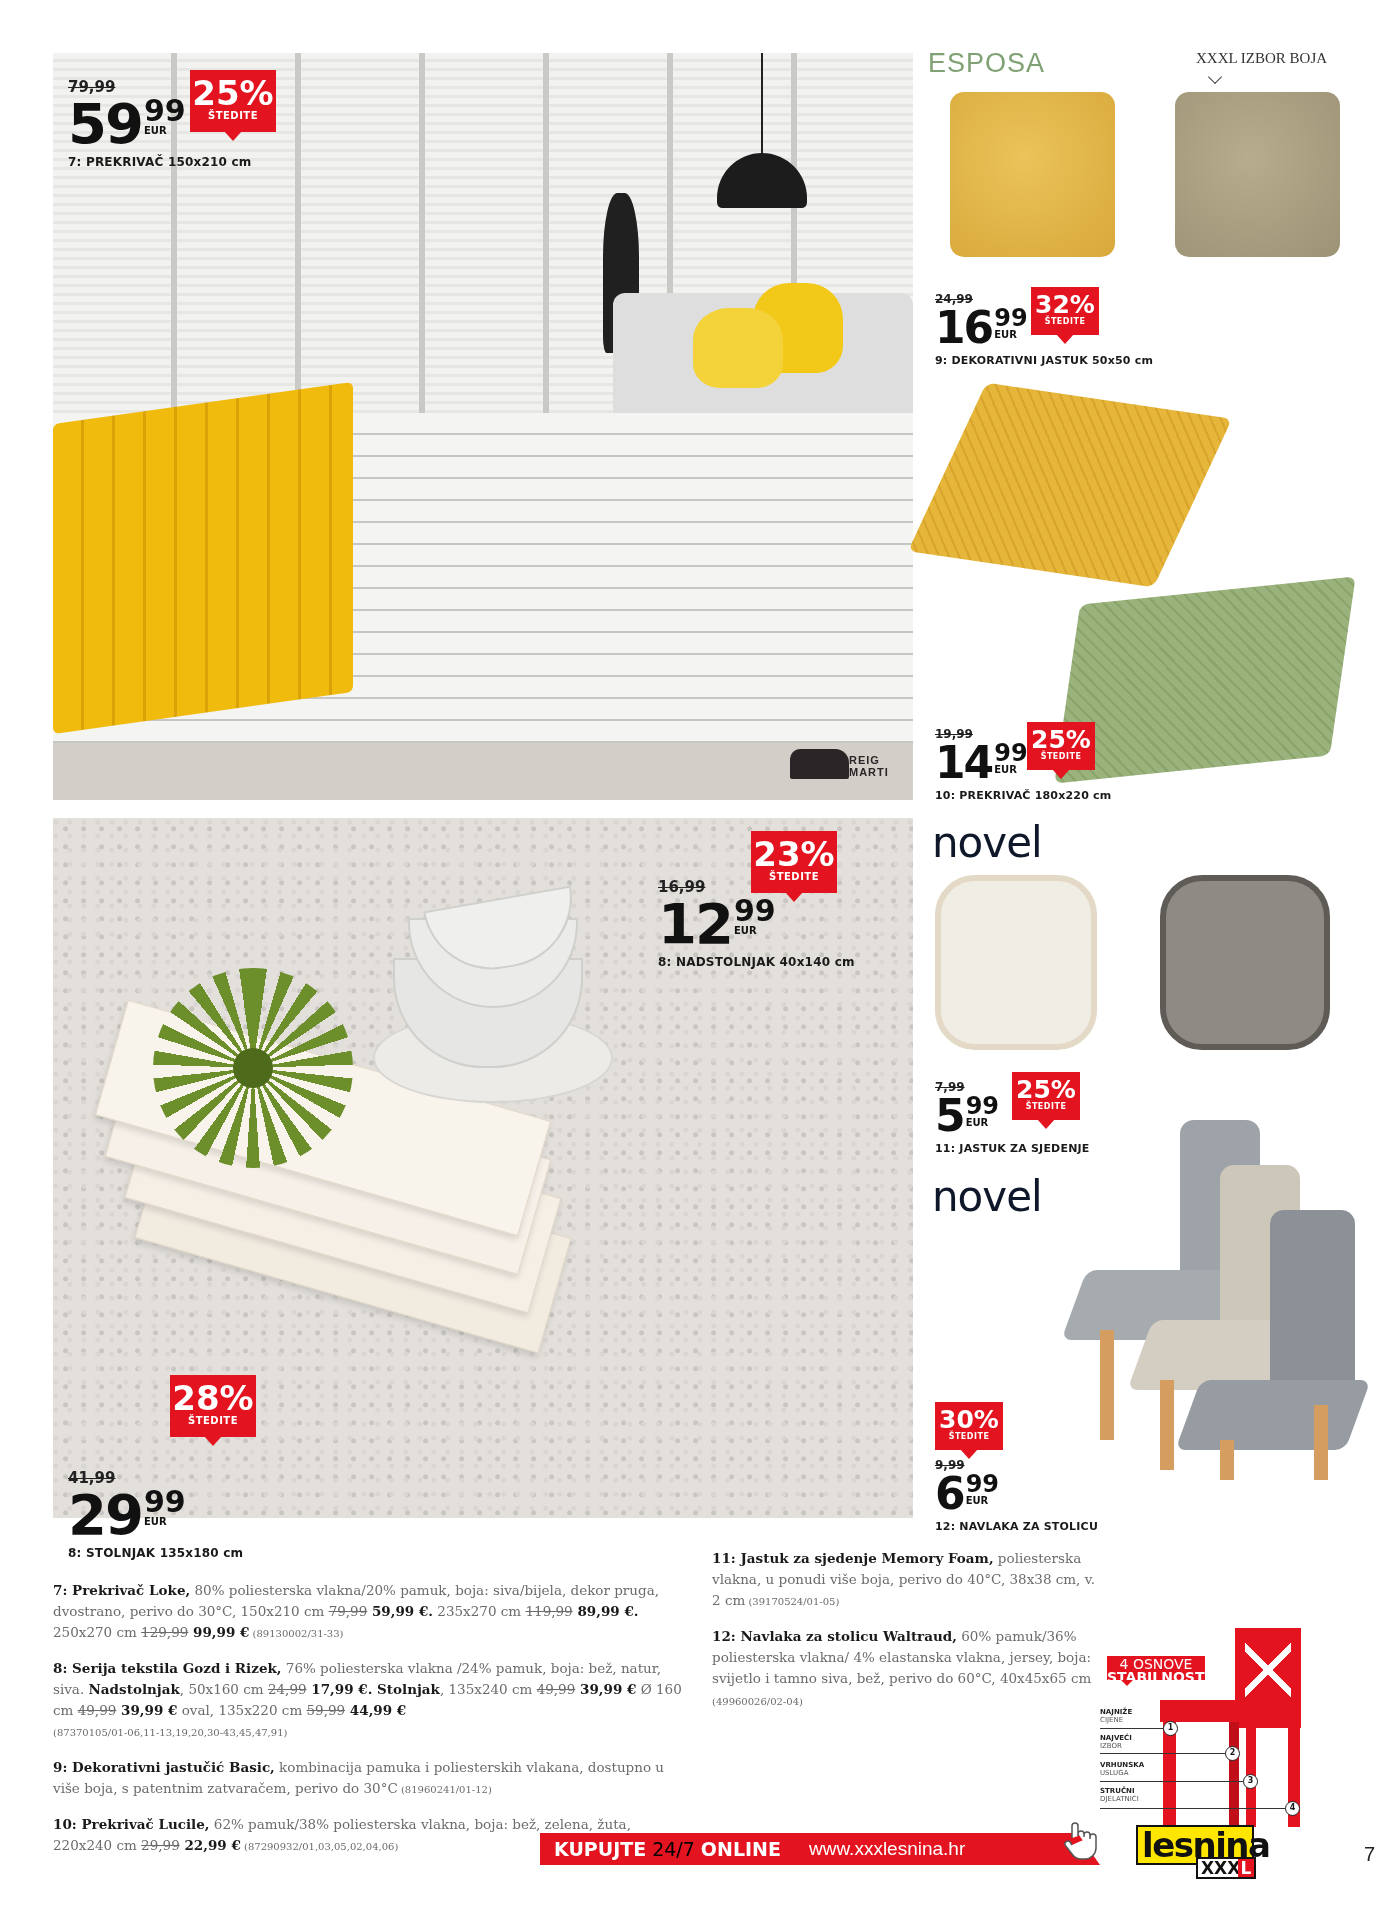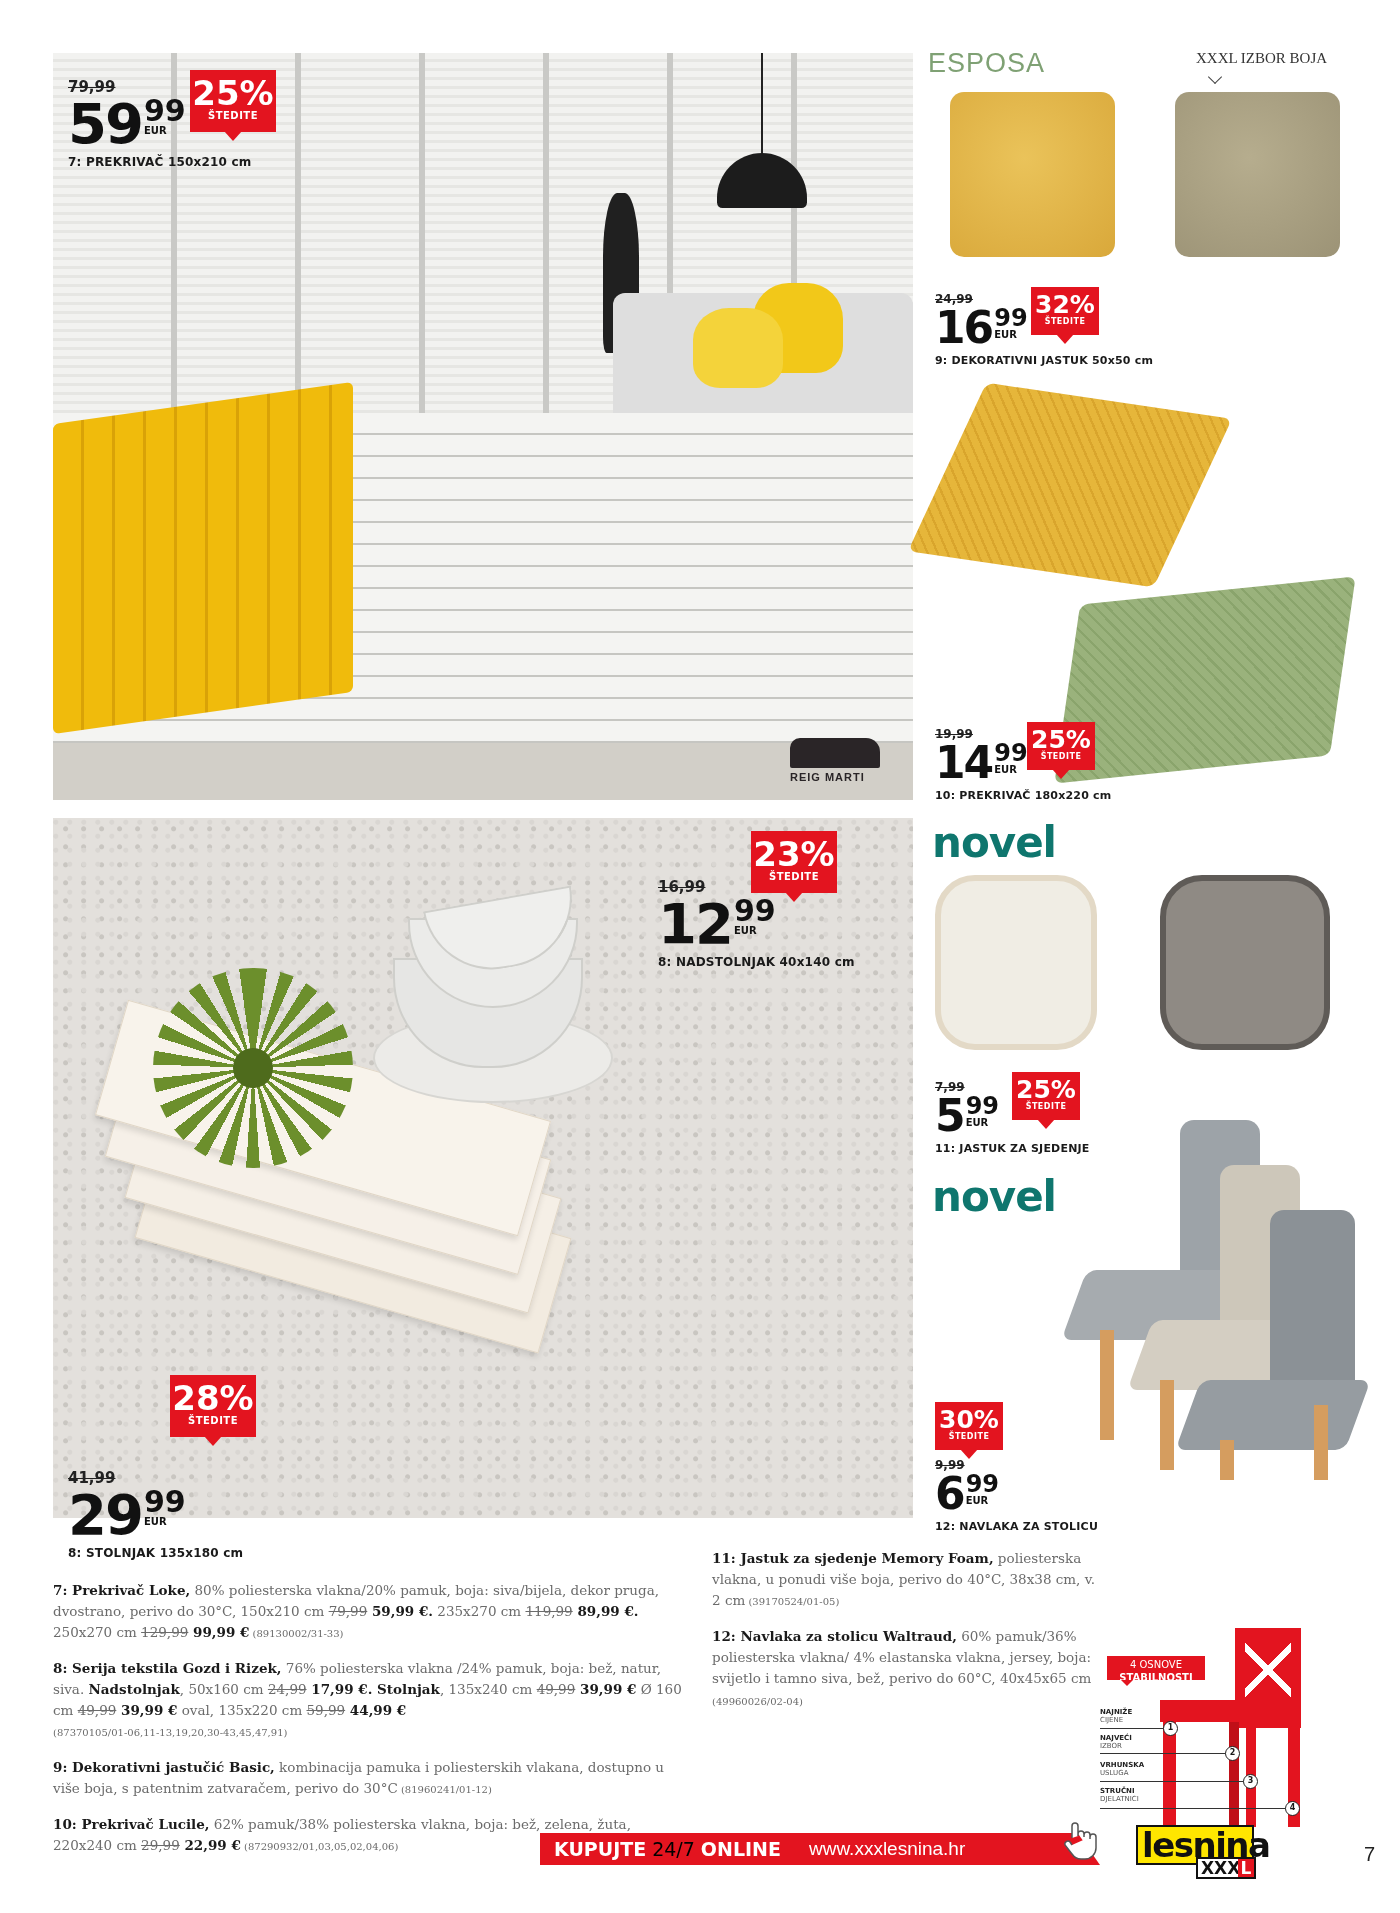--- a/index.html
+++ b/index.html
@@ -15,21 +15,21 @@
   }
   .bed { position: absolute; left: 0; top: 360px; width: 860px; height: 330px; background: repeating-linear-gradient(180deg, #f4f4f2 0 20px, #c6c6c2 20px 22px); }
   .headboard { position: absolute; left: 560px; top: 240px; width: 300px; height: 140px; background: #dedede; border-radius: 12px 12px 0 0; }
   .pillow-y { position: absolute; background: #f2c819; border-radius: 40% 40% 30% 30%; }
   .throw { position: absolute; left: 0; top: 350px; width: 300px; height: 310px; background: repeating-linear-gradient(90deg, #f0bb0c 0 28px, #d9a207 28px 31px); transform: skewY(-8deg); border-radius: 6px; }
   .floor { position: absolute; left: 0; top: 690px; width: 860px; height: 60px; background: #d2cfc8; }
   .lamp { position: absolute; left: 664px; top: 100px; width: 90px; height: 55px; background: #1c1c1c; border-radius: 50px 50px 6px 6px; }
   .lamp-cord { position: absolute; left: 708px; top: 0; width: 2px; height: 100px; background: #222; }
   .vase { position: absolute; left: 550px; top: 140px; width: 36px; height: 160px; background: #202020; border-radius: 40% 40% 10% 10%; }
 
-  .reig-logo { position: absolute; left: 790px; top: 738px; width: 108px; height: 52px; display: flex; flex-direction: column; }
+  .reig-logo { position: absolute; left: 790px; top: 738px; width: 108px; height: 52px; display: flex; flex-direction: row; align-items: center; }
   .reig-mark { width: 90px; height: 30px; background: #2a2527; border-radius: 10px 14px 2px 2px; }
   .reig-text { font-size: 11px; font-weight: bold; color: #2a2527; letter-spacing: 1px; margin-top: 3px; }
 
   .table-photo { left: 53px; top: 818px; width: 860px; height: 700px;
     background:
       radial-gradient(circle at 20% 30%, #d9d6d2 0 2px, transparent 3px) 0 0/14px 14px,
       radial-gradient(circle at 70% 60%, #c9c6c1 0 2px, transparent 3px) 0 0/18px 18px,
       #e3e0dc; }
   .napkin { position: absolute; background: #f2ebe0; border: 1px solid #e0d6c6; box-shadow: 0 4px 6px rgba(0,0,0,0.12); }
   .plate { position: absolute; border-radius: 50%; background: #ecebe8; border: 2px solid #d7d6d2; }
@@ -63,21 +63,21 @@
   .badge-sub { font-weight: bold; display: block; font-size: 10px; letter-spacing: 0.5px; }
   .badge.lg { width: 86px; height: 62px; padding-top: 6px; }
   .badge.lg .badge-pct { font-size: 34px; }
   .badge.sm { width: 68px; height: 48px; padding-top: 5px; }
   .badge.sm .badge-pct { font-size: 25px; }
   .badge.sm .badge-sub { font-size: 8px; }
 
   .brand-esposa { position: absolute; left: 928px; top: 48px; font-family: "Liberation Sans", sans-serif; font-size: 27px; color: #7fa174; letter-spacing: 1px; }
   .color-choice { position: absolute; left: 1196px; top: 50px; font-family: "Liberation Serif", serif; font-size: 15px; color: #333; }
   .chevron { position: absolute; left: 1210px; top: 72px; width: 10px; height: 10px; border-right: 1.5px solid #444; border-bottom: 1.5px solid #444; transform: rotate(45deg); }
-  .brand-novel { position: absolute; font-family: "DejaVu Sans", sans-serif; font-size: 42px; font-weight: 700; color: #0f766e; letter-spacing: -1px; text-align: center; }
+  .brand-novel { position: absolute; font-family: "DejaVu Sans", sans-serif; font-size: 42px; font-weight: 400; color: #0f172a; letter-spacing: -1px; text-align: center; }
 
   
   .desc { position: absolute; font-family: "DejaVu Serif", serif; font-size: 13.5px; line-height: 21px; color: #6b6b6b; }
   .desc b { color: #1a1a1a; font-weight: bold; }
   .desc s { color: #6b6b6b; }
   .desc .code { font-size: 10px; }
   .desc-block { margin-bottom: 14px; }
 
   
   .online-bar { position: absolute; left: 540px; top: 1833px; width: 560px; height: 32px; background: #e3141f; clip-path: polygon(0 0, 96% 0, 100% 100%, 0 100%); display: flex; align-items: center; padding-left: 14px; }
@@ -87,21 +87,21 @@
   .hand-icon { position: absolute; left: 1058px; top: 1818px; width: 44px; height: 44px; font-size: 34px; color: #555; }
 
   .lesnina-logo { position: absolute; left: 1136px; top: 1825px; width: 118px; height: 40px; background: #ffe600; border: 2px solid #111; font-family: "DejaVu Sans", sans-serif; font-weight: bold; font-size: 34px; letter-spacing: -1.5px; color: #111; line-height: 36px; padding-left: 4px; }
   .xxxl-tag { position: absolute; left: 1196px; top: 1857px; width: 60px; height: 22px; background: #fff; border: 2px solid #111; font-family: "DejaVu Sans", sans-serif; font-weight: bold; font-size: 17px; line-height: 18px; color: #111; padding-left: 3px; }
   .xxxl-l { position: absolute; right: 0; top: 0; width: 16px; height: 18px; background: #e3141f; color: #fff; text-align: center; }
   .page-num { position: absolute; left: 1364px; top: 1843px; font-family: "Liberation Sans", sans-serif; font-size: 20px; color: #222; }
 
   
   .chair { position: absolute; }
   .chair-part { position: absolute; background: #e3141f; }
-  .stab-badge { position: absolute; left: 1107px; top: 1656px; width: 98px; height: 24px; background: #e3141f; color: #fff; text-align: center; font-family: "DejaVu Sans", sans-serif; font-size: 10px; line-height: 13px; padding-top: 2px; }
+  .stab-badge { position: absolute; left: 1107px; top: 1656px; width: 98px; height: 24px; background: #e3141f; color: #fff; text-align: center; font-family: "DejaVu Sans", sans-serif; font-size: 14px; line-height: 13px; padding-top: 2px; }
   .stab-badge::after { content: ""; position: absolute; left: 14px; bottom: -6px; border-left: 6px solid transparent; border-right: 6px solid transparent; border-top: 6px solid #e3141f; }
   .stab-item { position: absolute; font-family: "DejaVu Sans", sans-serif; font-size: 7px; line-height: 8px; }
   .stab-item .t { font-weight: bold; color: #222; display: block; }
   .stab-item .s { color: #555; display: block; }
   .stab-line { position: absolute; height: 1px; background: #333; }
   .stab-num { position: absolute; width: 15px; height: 15px; border: 1.5px solid #222; border-radius: 50%; background: #fff; font-family: "DejaVu Sans", sans-serif; font-size: 8px; font-weight: bold; text-align: center; line-height: 12px; }
 </style>
 </head>
 <body>
 

